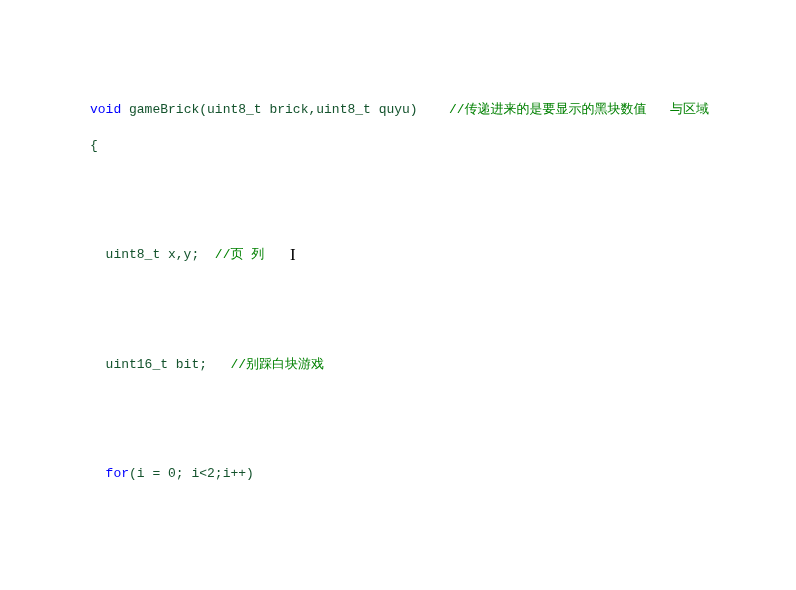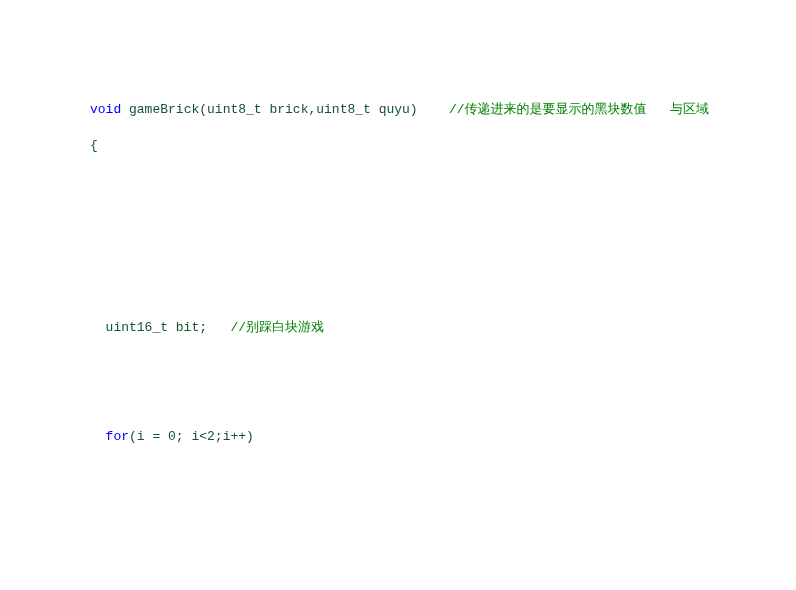--- a/index.html
+++ b/index.html
@@ -35,20 +35,21 @@
 </head>
 <body>
 
 
 
 <div class="code-area">
 <div class="line"><span class="keyword">void</span><span class="text"> gameBrick(uint8_t brick,uint8_t quyu)</span><span class="text">    </span><span class="comment">//传递进来的是要显示的黑块数值   与区域</span></div>
 <div class="line"><span class="text">{</span></div>
 <div class="line"><span> </span></div>
 <div class="line"><span> </span></div>
+<div class="line" style="position:relative;"><span class="text">  uint8_t x,y;</span><span class="text">  </span><span class="comment">//页 列</span><span style="position:absolute;left:200px;top:-3px;font-family:serif;font-size:17px;color:#000;">I</span></div>
 <div class="line"><span> </span></div>
 <div class="line"><span> </span></div>
 <div class="line"><span class="text">  uint16_t bit;</span><span class="text">   </span><span class="comment">//别踩白块游戏</span></div>
 <div class="line"><span> </span></div>
 <div class="line"><span> </span></div>
 <div class="line"><span class="text">  </span><span class="keyword">for</span><span class="text">(i = 0; i&lt;2;i++)</span></div>
 
 
 
 

